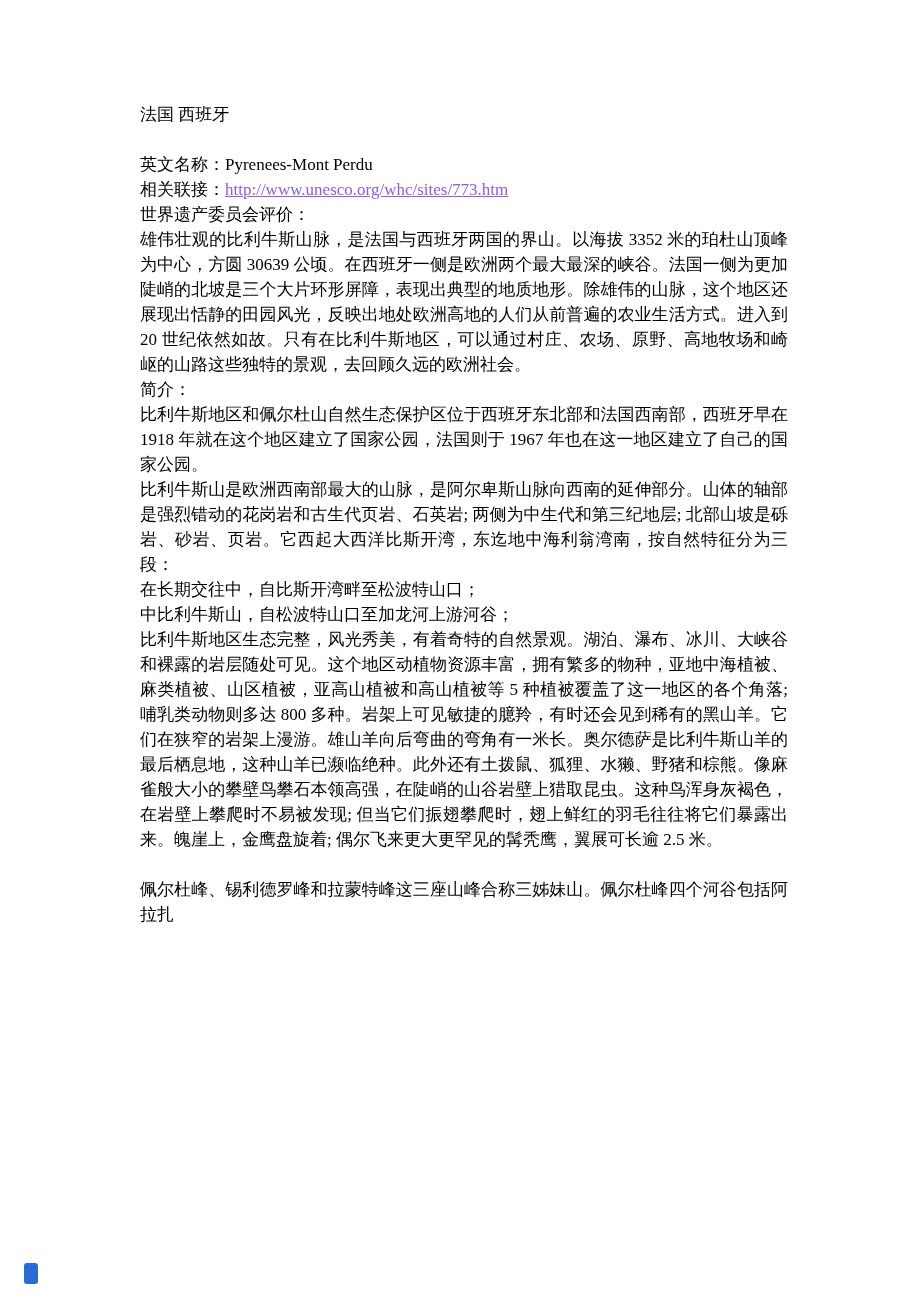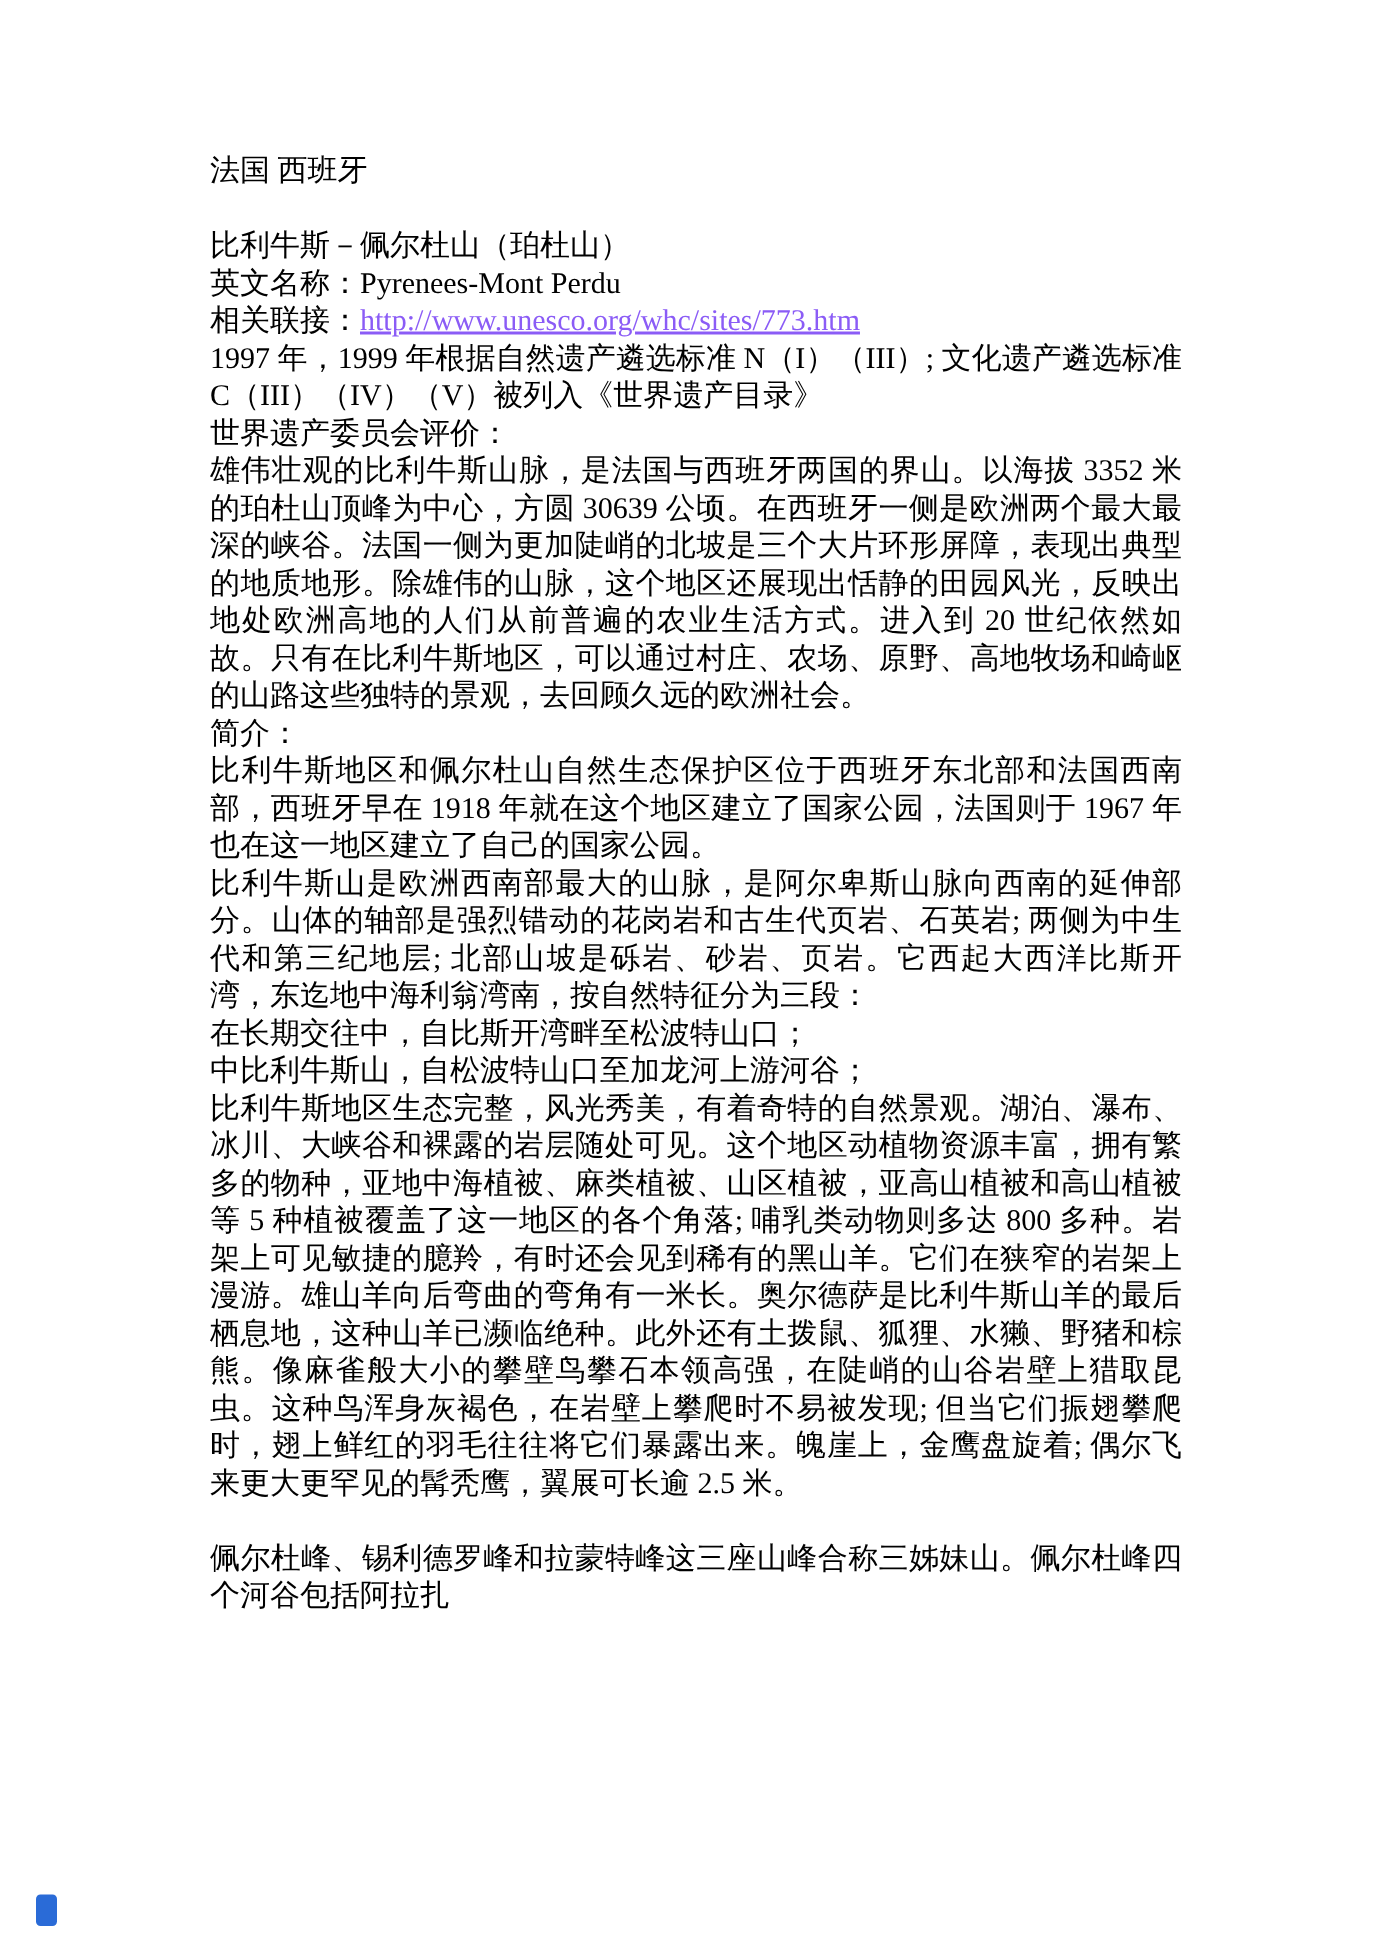--- a/index.html
+++ b/index.html
@@ -18,21 +18,21 @@
     position: absolute;
     inset: 0;
     background: #ffffff;
   }
   .doc {
     position: absolute;
     left: 140px;
     top: 102px;
     width: 648px;
     color: #000000;
-    font-size: 20px;
+    font-size: 17px;
     line-height: 25px;
   }
   .doc p.line {
     margin: 0;
     padding: 0;
     text-align: justify;
     word-break: break-word;
   }
   .doc p.line.blank {
     height: 25px;
@@ -50,24 +50,22 @@
     border-radius: 3px;
   }
 </style>
 </head>
 <body>
 
 <div class="page">
   <div class="doc" id="doc" style="color: rgb(0, 0, 0);">
       <p class="line">法国 西班牙</p>
       <p class="line blank"></p>
-      <p class="line">比利牛斯－佩尔杜山（珀杜山）</p>
       <p class="line">英文名称：Pyrenees-Mont Perdu</p>
       <p class="line"><span>相关联接：</span><a class="doc-link" style="color: #8b5cf6;">http://www.unesco.org/whc/sites/773.htm</a></p>
-      <p class="line">1997 年，1999 年根据自然遗产遴选标准 N（I）（III）; 文化遗产遴选标准 C（III）（IV）（V）被列入《世界遗产目录》</p>
       <p class="line">世界遗产委员会评价：</p>
       <p class="line">雄伟壮观的比利牛斯山脉，是法国与西班牙两国的界山。以海拔 3352 米的珀杜山顶峰为中心，方圆 30639 公顷。在西班牙一侧是欧洲两个最大最深的峡谷。法国一侧为更加陡峭的北坡是三个大片环形屏障，表现出典型的地质地形。除雄伟的山脉，这个地区还展现出恬静的田园风光，反映出地处欧洲高地的人们从前普遍的农业生活方式。进入到 20 世纪依然如故。只有在比利牛斯地区，可以通过村庄、农场、原野、高地牧场和崎岖的山路这些独特的景观，去回顾久远的欧洲社会。</p>
       <p class="line">简介：</p>
       <p class="line">比利牛斯地区和佩尔杜山自然生态保护区位于西班牙东北部和法国西南部，西班牙早在 1918 年就在这个地区建立了国家公园，法国则于 1967 年也在这一地区建立了自己的国家公园。</p>
       <p class="line">比利牛斯山是欧洲西南部最大的山脉，是阿尔卑斯山脉向西南的延伸部分。山体的轴部是强烈错动的花岗岩和古生代页岩、石英岩; 两侧为中生代和第三纪地层; 北部山坡是砾岩、砂岩、页岩。它西起大西洋比斯开湾，东迄地中海利翁湾南，按自然特征分为三段：</p>
       <p class="line">在长期交往中，自比斯开湾畔至松波特山口；</p>
       <p class="line">中比利牛斯山，自松波特山口至加龙河上游河谷；</p>
       <p class="line">比利牛斯地区生态完整，风光秀美，有着奇特的自然景观。湖泊、瀑布、冰川、大峡谷和裸露的岩层随处可见。这个地区动植物资源丰富，拥有繁多的物种，亚地中海植被、麻类植被、山区植被，亚高山植被和高山植被等 5 种植被覆盖了这一地区的各个角落; 哺乳类动物则多达 800 多种。岩架上可见敏捷的臆羚，有时还会见到稀有的黑山羊。它们在狭窄的岩架上漫游。雄山羊向后弯曲的弯角有一米长。奥尔德萨是比利牛斯山羊的最后栖息地，这种山羊已濒临绝种。此外还有土拨鼠、狐狸、水獭、野猪和棕熊。像麻雀般大小的攀壁鸟攀石本领高强，在陡峭的山谷岩壁上猎取昆虫。这种鸟浑身灰褐色，在岩壁上攀爬时不易被发现; 但当它们振翅攀爬时，翅上鲜红的羽毛往往将它们暴露出来。魄崖上，金鹰盘旋着; 偶尔飞来更大更罕见的髯秃鹰，翼展可长逾 2.5 米。</p>
       <p class="line blank"></p>
       <p class="line">佩尔杜峰、锡利德罗峰和拉蒙特峰这三座山峰合称三姊妹山。佩尔杜峰四个河谷包括阿拉扎</p>

